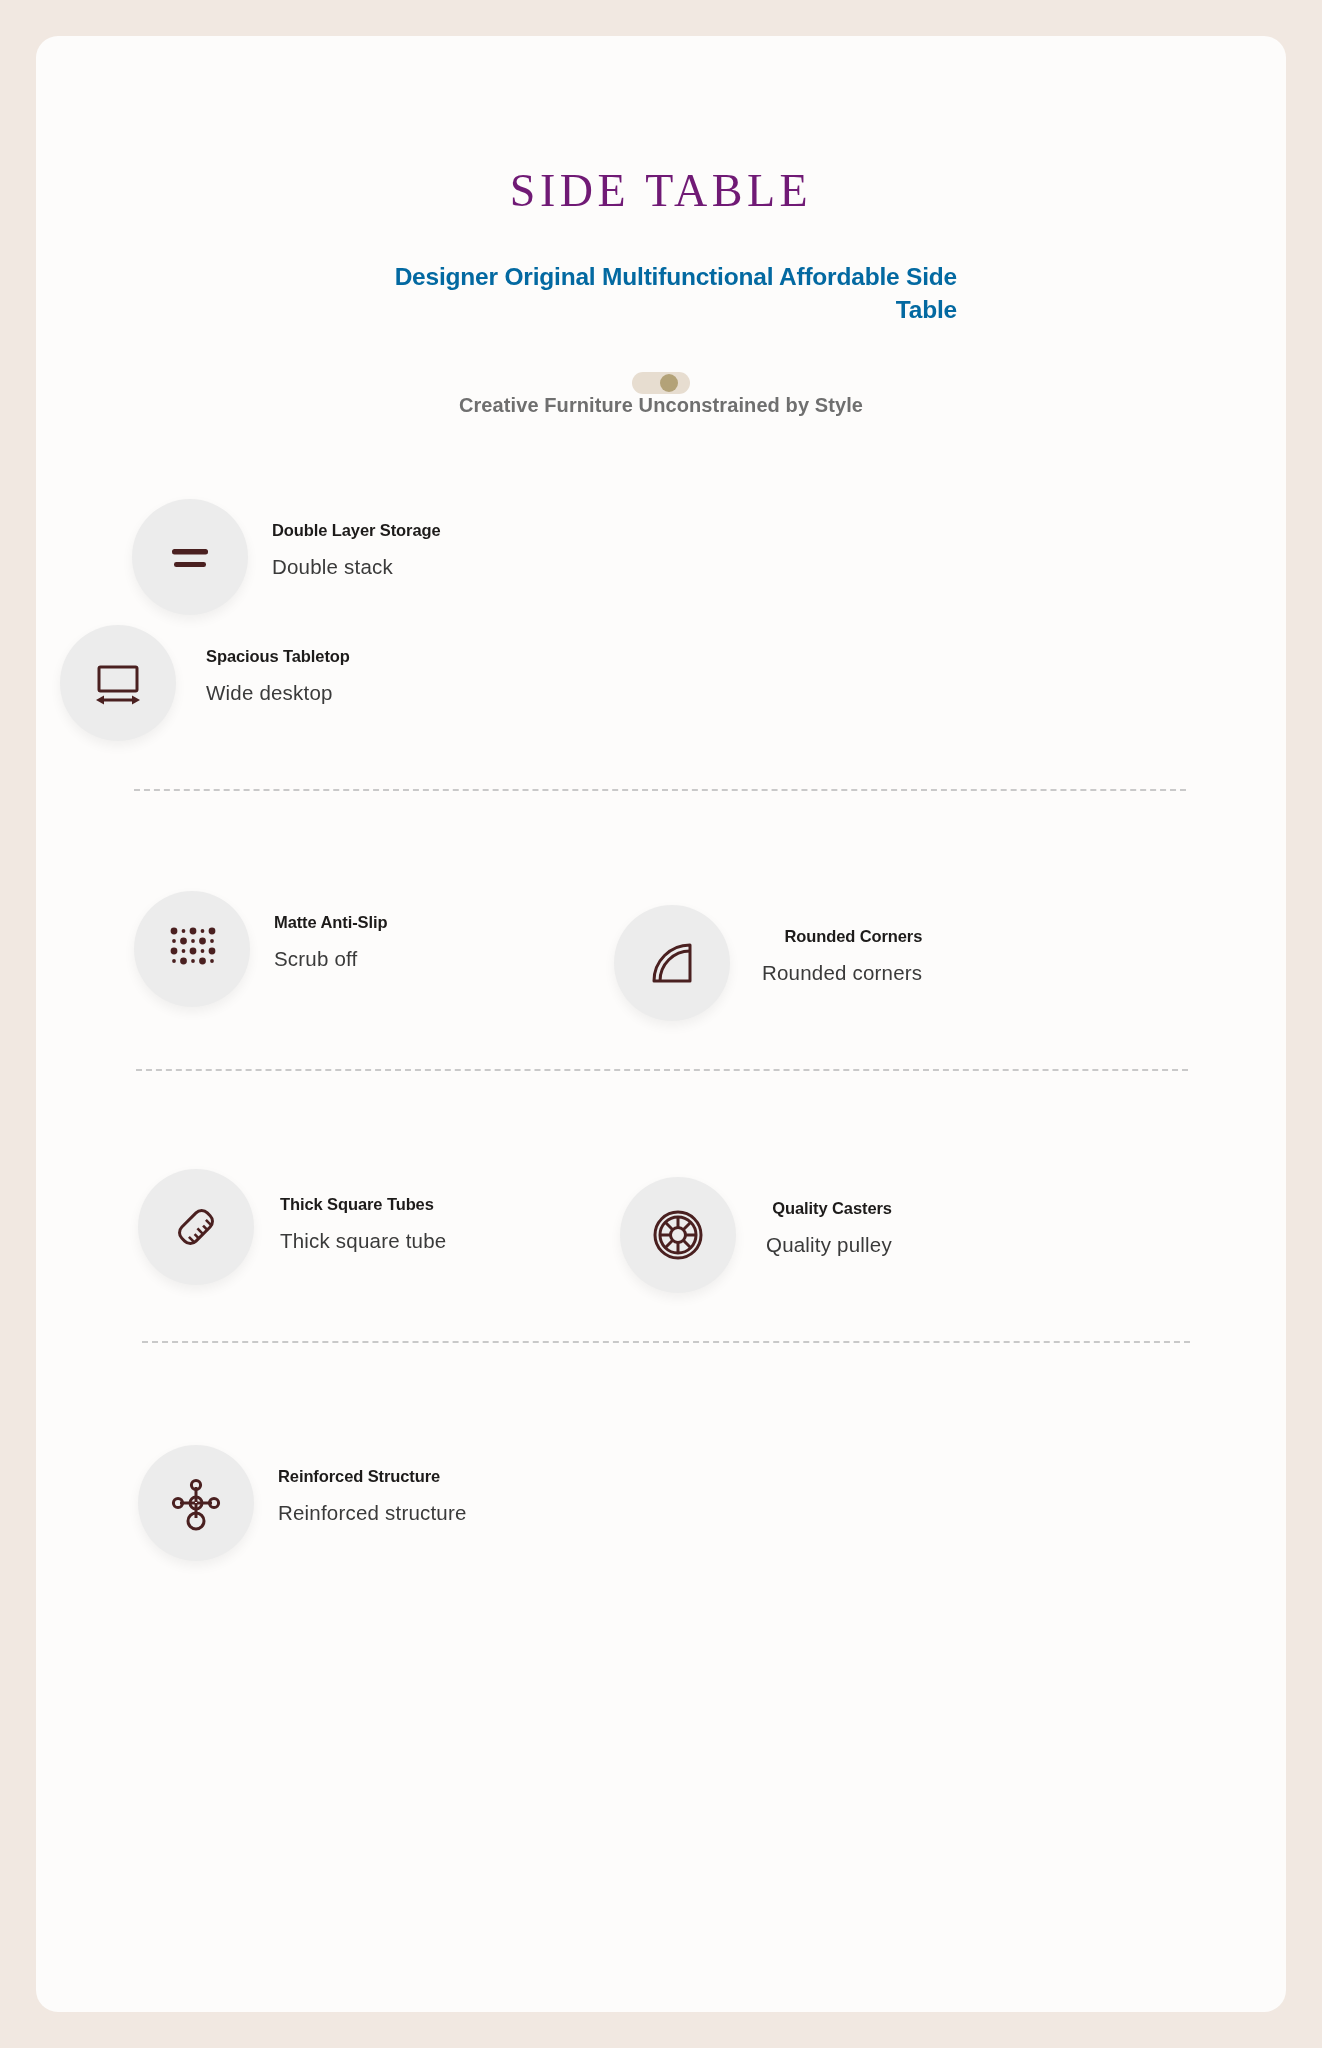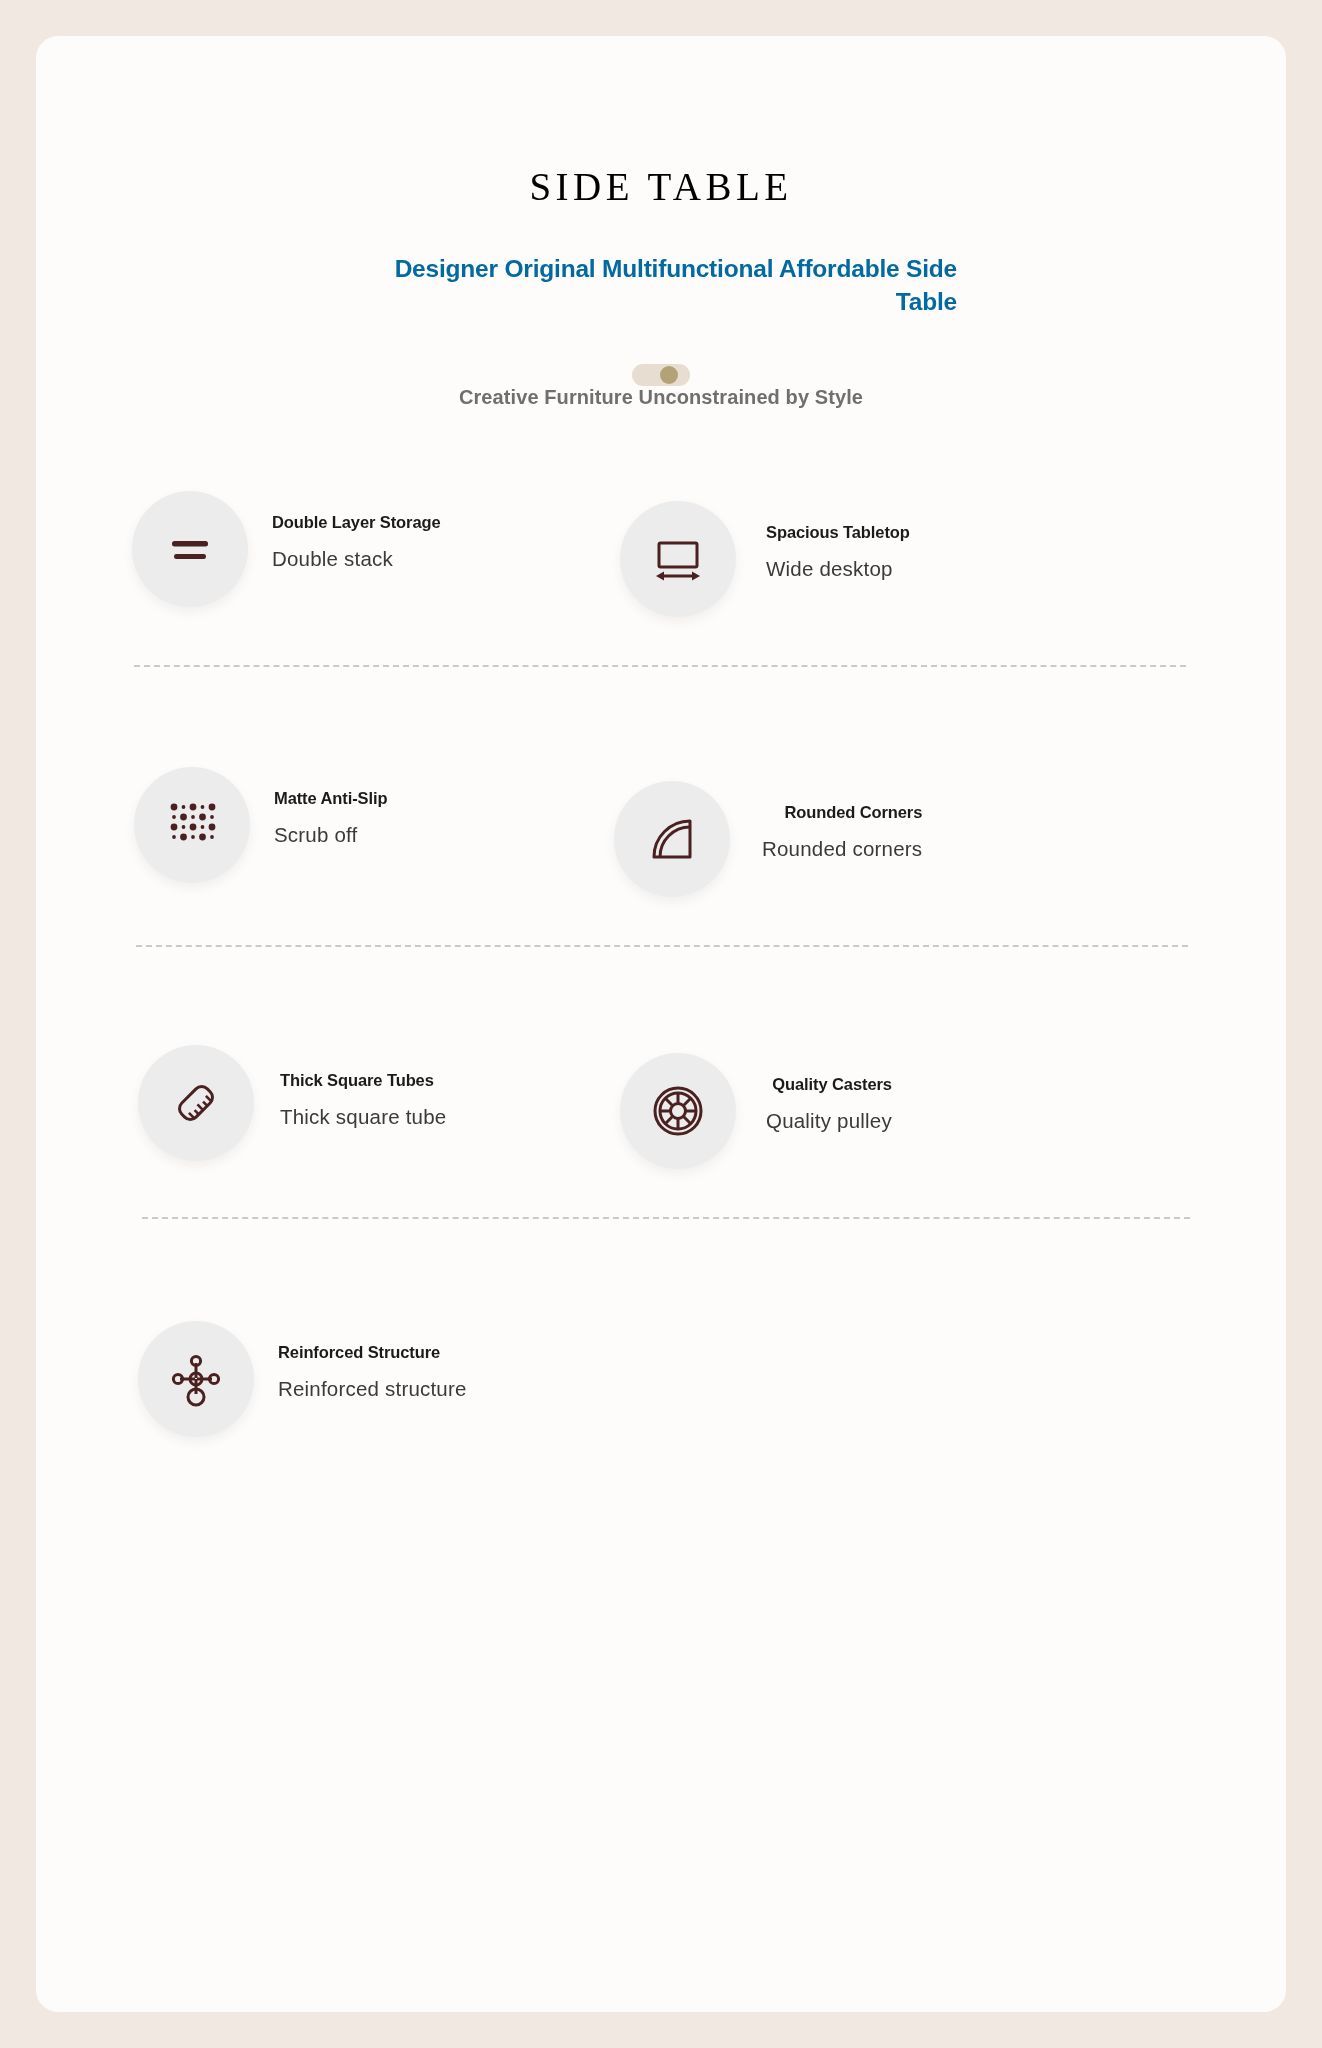--- a/index.html
+++ b/index.html
@@ -18,23 +18,23 @@
     background:#fdfcfb;
     border-radius:22px;
     overflow:hidden;
   }
 
   
   .header { padding-top:128px; text-align:center; }
 
   .brand-title {
     font-family:"Liberation Serif", serif;
-    font-size:39px;
+    font-size:46px;
     letter-spacing:4.5px;
-    color:#000000;
+    color:#701a75;
     font-weight:400;
   }
 
   .headline {
     margin:44px auto 0;
     width:592px;
     text-align:right;
     font-size:24.5px;
     font-weight:bold;
     line-height:1.33;
@@ -93,21 +93,21 @@
   }
   .f-sub {
     margin-top:15px;
     font-size:20.5px;
     color:#3a3a3a;
     letter-spacing:0.2px;
     white-space:nowrap;
   }
 
   
-  .row-1 { margin-top:0; }
+  .row-1 { margin-top:0;flex-direction:column; }
   .row-1 .cell-right { padding-top:10px; }
   .row-1 .cell-right .f-text { padding-left:30px; }
 
   .row-2 .cell-left  { padding-left:98px; padding-top:0; }
   .row-2 .cell-right { padding-top:14px; padding-left:18px; }
   .row-2 .cell-right .f-text { padding-left:32px;text-align:right; }
 
   .row-3 .cell-left  { padding-left:102px; }
   .row-3 .cell-left  .f-text { padding-left:26px; padding-top:26px; }
   .row-3 .cell-right { padding-top:8px; padding-left:24px;text-align:right; }

